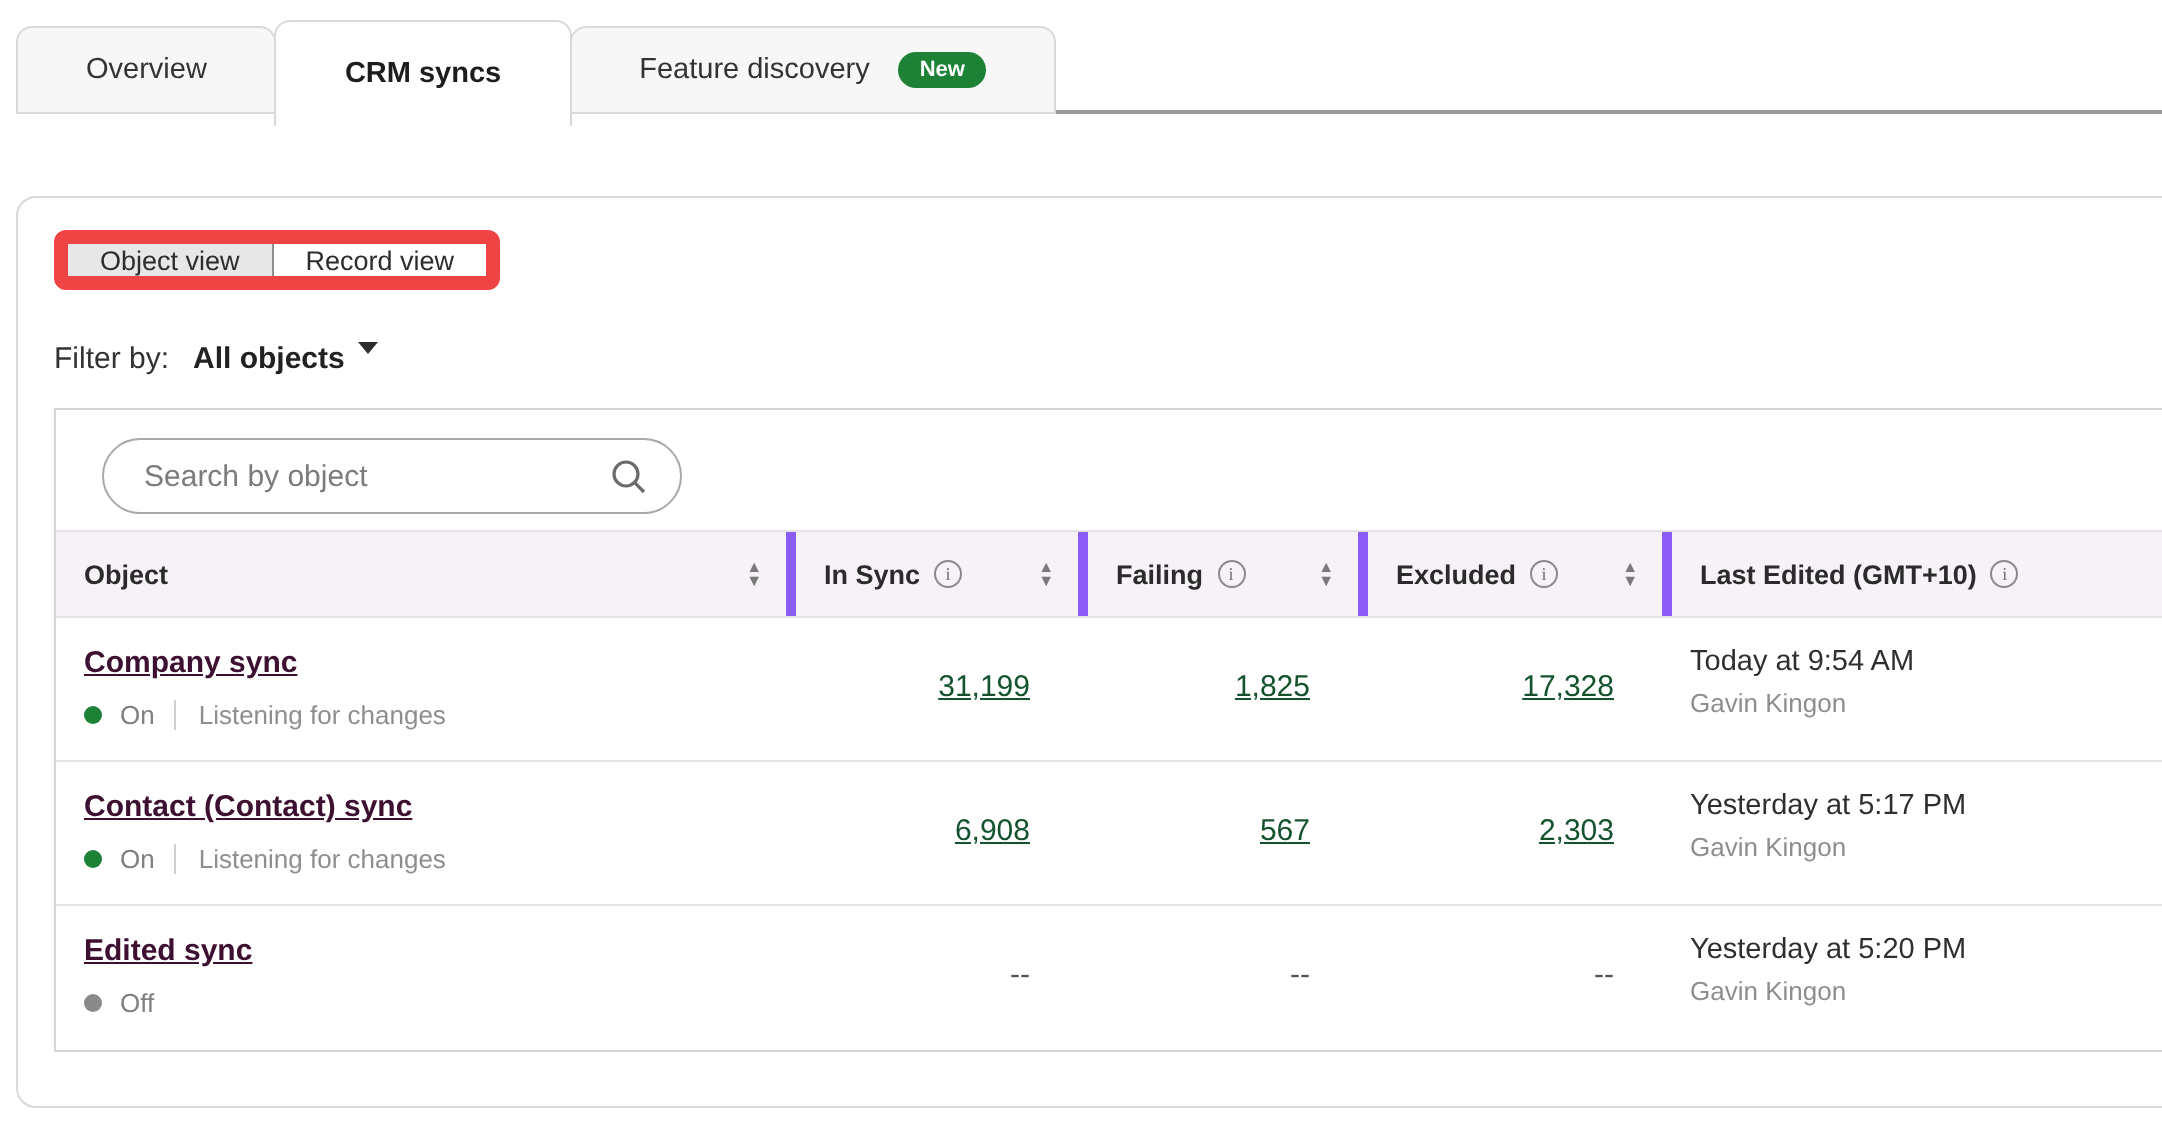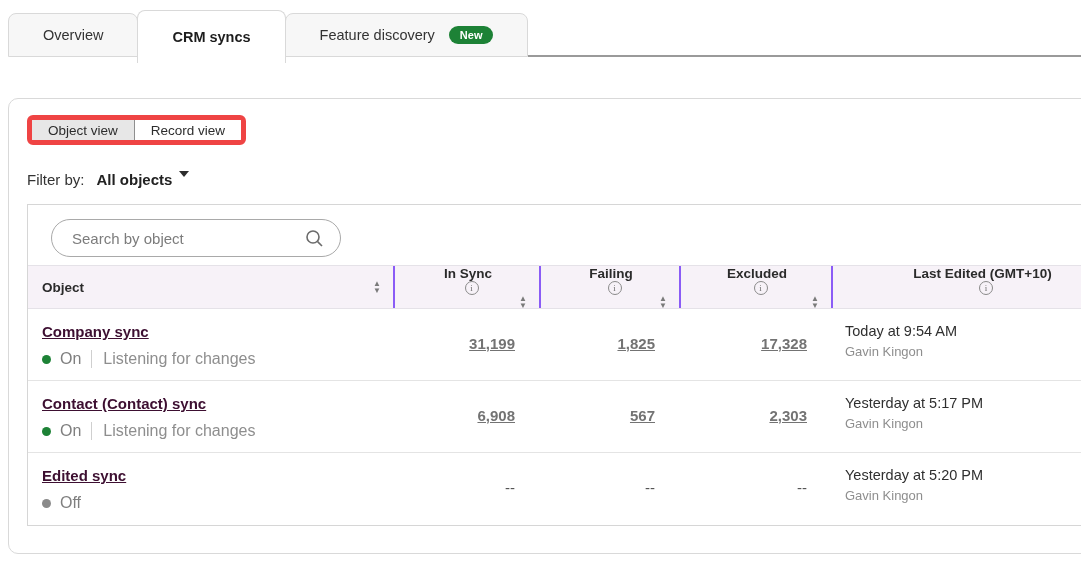--- a/index.html
+++ b/index.html
@@ -16,21 +16,21 @@
     font-weight: bold; color: #1d1d1d; z-index: 2; }
   .badge { display: inline-flex; align-items: center; margin-left: 14px; padding: 3px 11px;
     background: #1d8236; color: #fff; font-size: 11px; font-weight: bold; border-radius: 11px; }
   .tab-line { flex: 1; align-self: flex-start; margin-top: 45px; height: 2px; background: #9a9a9a; }
 
   
   .card { position: relative; margin-left: 8px; margin-top: 24px; width: 1130px; height: 456px;
     border: 1px solid #d9d9d9; border-radius: 10px; background: #fff; padding: 16px 0 0 18px; }
 
   
-  .segmented { display: inline-flex; border: 5px solid #ef4444; border-radius: 6px; overflow: hidden; height: 30px; }
+  .segmented { display: inline-flex; border: 7px solid #ef4444; border-radius: 6px; overflow: hidden; height: 30px; }
   .segment { display: flex; align-items: center; padding: 0 16px; font-size: 13.5px; color: #2d2d2d;
     background: #fff; cursor: pointer; }
   .segment.selected { background: #e7e7e7; border-right: 1px solid #8f8f8f; }
 
   
   .filter-row { display: flex; align-items: center; margin-top: 26px; font-size: 15px; }
   .filter-label { color: #333; }
   .filter-value { margin-left: 12px; font-weight: bold; color: #222; cursor: pointer; display: inline-flex; }
   .caret { width: 0; height: 0; margin-left: 7px; border-left: 5px solid transparent;
     border-right: 5px solid transparent; border-top: 6px solid #2d2d2d; display: inline-block; }
@@ -41,41 +41,41 @@
   .search-pill { position: relative; width: 290px; height: 38px; border: 1px solid #a9a9a9;
     border-radius: 19px; display: flex; align-items: center; padding: 0 44px 0 20px; background: #fff; }
   .search-pill input { border: none; outline: none; width: 100%; font-size: 15px;
     font-family: "Liberation Sans", sans-serif; color: #15803d; background: transparent; }
   .search-pill input::placeholder { color: #7c7c7c; opacity: 1; }
   .search-icon { position: absolute; right: 16px; top: 9px; }
 
   
   .thead { display: flex; background: #f7f2f8; border-top: 1px solid #e5e2e8; border-bottom: 1px solid #e5e2e8; height: 44px; }
   .th { display: flex; align-items: center; padding: 0 12px 0 14px; font-size: 13.5px; font-weight: bold; color: #2b2b2b; }
-  .th + .th { border-left: 2px solid #8b5cf6; flex-direction: column; }
+  .th + .th { border-left: 5px solid #8b5cf6; }
   .col-object { width: 365px; }
   .col-insync { width: 146px; }
   .col-failing { width: 140px; }
   .col-excluded { width: 152px; }
   .col-edited { flex: 1; min-width: 250px; }
   .sort { margin-left: auto; display: flex; flex-direction: column; align-items: center; cursor: pointer; padding-left: 8px; }
   .sort i { font-style: normal; font-size: 8px; line-height: 7px; color: #7a7a7a; }
   .info-icon { display: inline-flex; align-items: center; justify-content: center; width: 14px; height: 14px;
     margin-left: 7px; border: 1px solid #8a8a8a; border-radius: 50%; color: #6f6f6f;
     font-size: 9px; font-weight: normal; flex: none; }
   .info-icon::before { content: "i"; font-family: "Liberation Serif", serif; }
 
   .row { display: flex; border-bottom: 1px solid #e4e4e4; height: 72px; }
   .row:last-child { border-bottom: none; }
   .td { padding: 14px 12px 0 14px; }
   .td.num { text-align: right; padding-right: 24px; padding-top: 26px; font-size: 15px; }
   .obj-link { font-size: 15px; font-weight: bold; color: #3d0f31; text-decoration: underline; cursor: pointer; }
-  .num a, .num .val { font-weight: bold; color: #737373; text-decoration: underline; cursor: pointer; }
+  .num a, .num .val { font-weight: normal; color: #14532d; text-decoration: underline; cursor: pointer; }
   .num .val.no-link { font-weight: normal; color: #555; text-decoration: none; cursor: default; }
-  .status-line { display: flex; align-items: center; margin-top: 9px; font-size: 16px; color: #7f7f7f; }
+  .status-line { display: flex; align-items: center; margin-top: 9px; font-size: 13px; color: #7f7f7f; }
   .dot { width: 9px; height: 9px; border-radius: 50%; margin-right: 9px; flex: none; }
   .dot-on { background: #1d8236; }
   .dot-off { background: #8a8a8a; }
   .status-detail { margin-left: 10px; padding-left: 11px; border-left: 1px solid #cfcfcf; color: #8e8e8e; }
   .edited-line1 { font-size: 14.5px; color: #2f2f2f; }
   .edited-line2 { font-size: 13px; color: #8e8e8e; margin-top: 5px; }
 </style>
 </head>
 <body>
 

